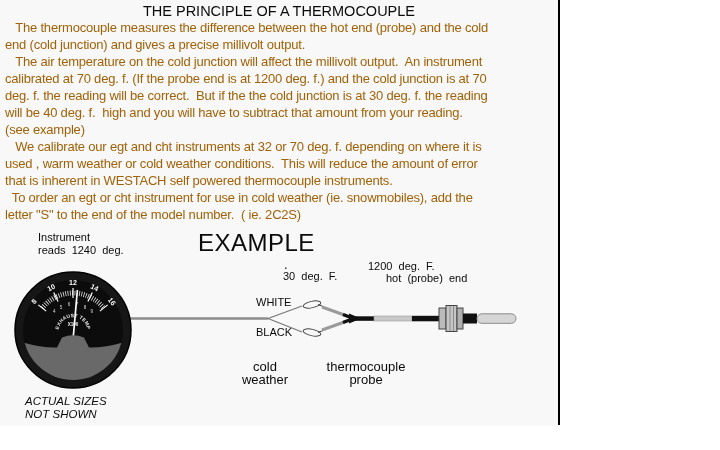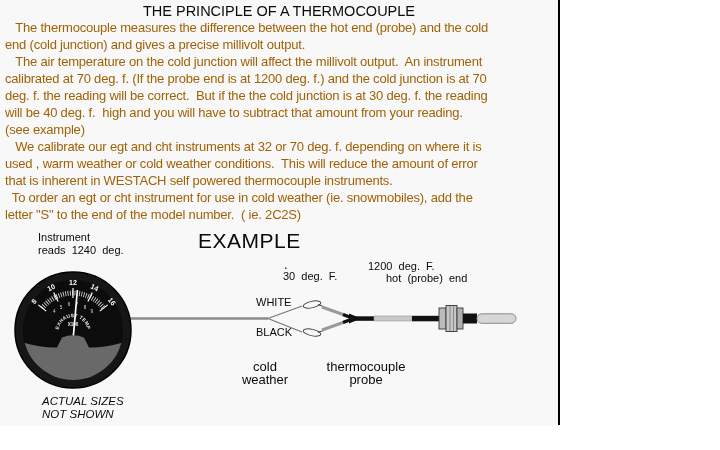--- a/index.html
+++ b/index.html
@@ -4,35 +4,35 @@
 <style>
   html,body{margin:0;padding:0;background:#ffffff;}
   #page{position:relative;width:720px;height:443px;overflow:hidden;background:#ffffff;
         font-family:"Liberation Sans", sans-serif;color:#111;}
   #scan{position:absolute;left:0;top:0;width:558px;height:426px;background:#f8f8f8;}
   #divider{position:absolute;left:558px;top:0;width:2px;height:425px;background:#000;}
   .abs{position:absolute;}
   #doc-title{left:0;top:3px;width:558px;text-align:center;font-size:14.5px;color:#0a0a0a;}
   #doc-body{left:5px;top:19px;width:552px;font-size:13px;line-height:17px;
             letter-spacing:-0.2px;white-space:pre-wrap;color:#a16207;}
-  #example-heading{left:198px;top:229px;font-size:21px;letter-spacing:0.5px;color:#0a0a0a;}
+  #example-heading{left:198px;top:229px;font-size:24px;letter-spacing:0.5px;color:#0a0a0a;}
   .cap{font-size:11px;line-height:13.5px;white-space:pre;color:#0a0a0a;}
   #instr-line1{left:38px;top:231px;}
   #instr-line2{left:38px;top:244px;}
   #stray-dot{left:284px;top:258px;font-size:13px;}
   #cold-temp{left:283px;top:270px;}
   #hot-temp1{left:368px;top:260px;}
   #hot-temp2{left:386px;top:272px;}
   #wire-white{left:256px;top:296px;}
   #wire-black{left:256px;top:326px;}
   .part-label{font-size:13px;line-height:12.5px;white-space:pre-line;text-align:center;color:#0a0a0a;}
   #label-patch{left:168px;top:361px;width:52px;}
   #label-cold{left:235px;top:361px;width:60px;}
   #label-probe{left:326px;top:361px;width:80px;}
-  #size-note{left:42px;top:395px;font-size:11.5px;line-height:13px;font-style:italic;
+  #size-note{left:25px;top:395px;font-size:11.5px;line-height:13px;font-style:italic;
              white-space:pre-line;color:#0a0a0a;}
   svg{position:absolute;display:block;}
   #gauge-svg{left:13px;top:270px;}
   #wiring-svg{left:0;top:255px;}
 </style>
 </head>
 <body>
 
 <div id="page">
   <div id="scan"></div>

